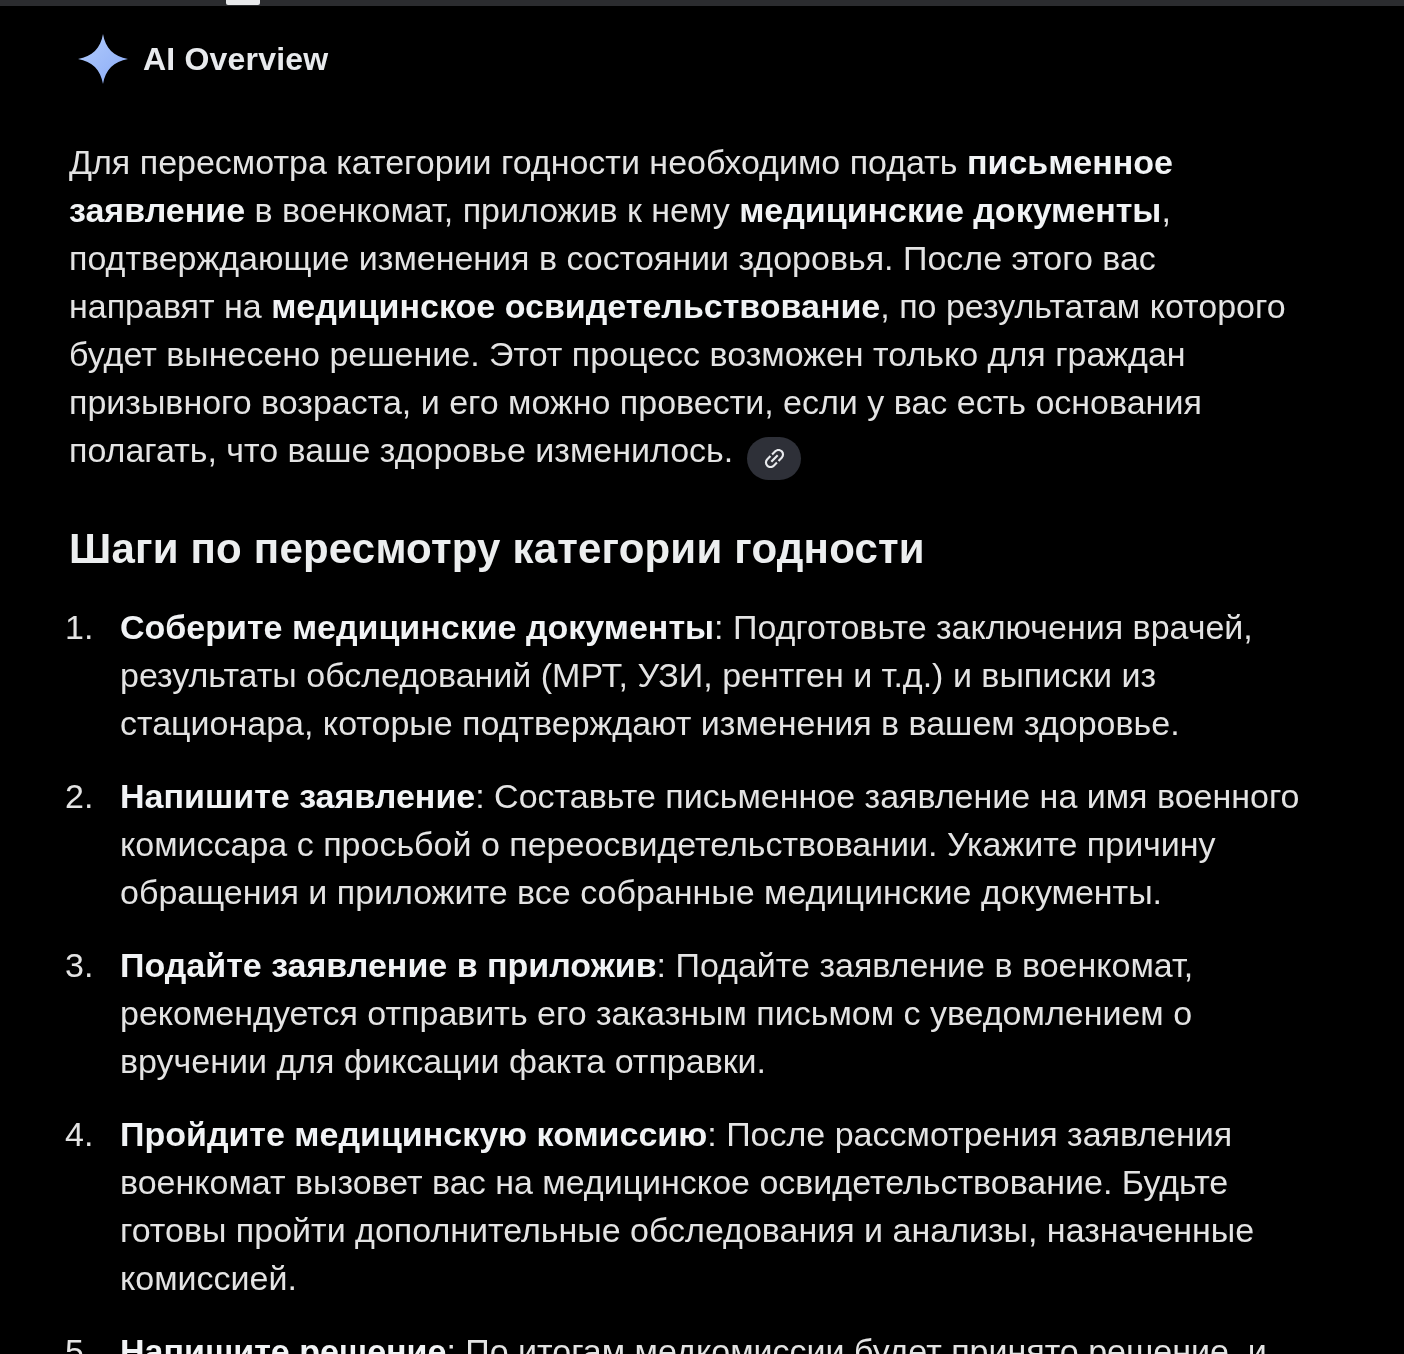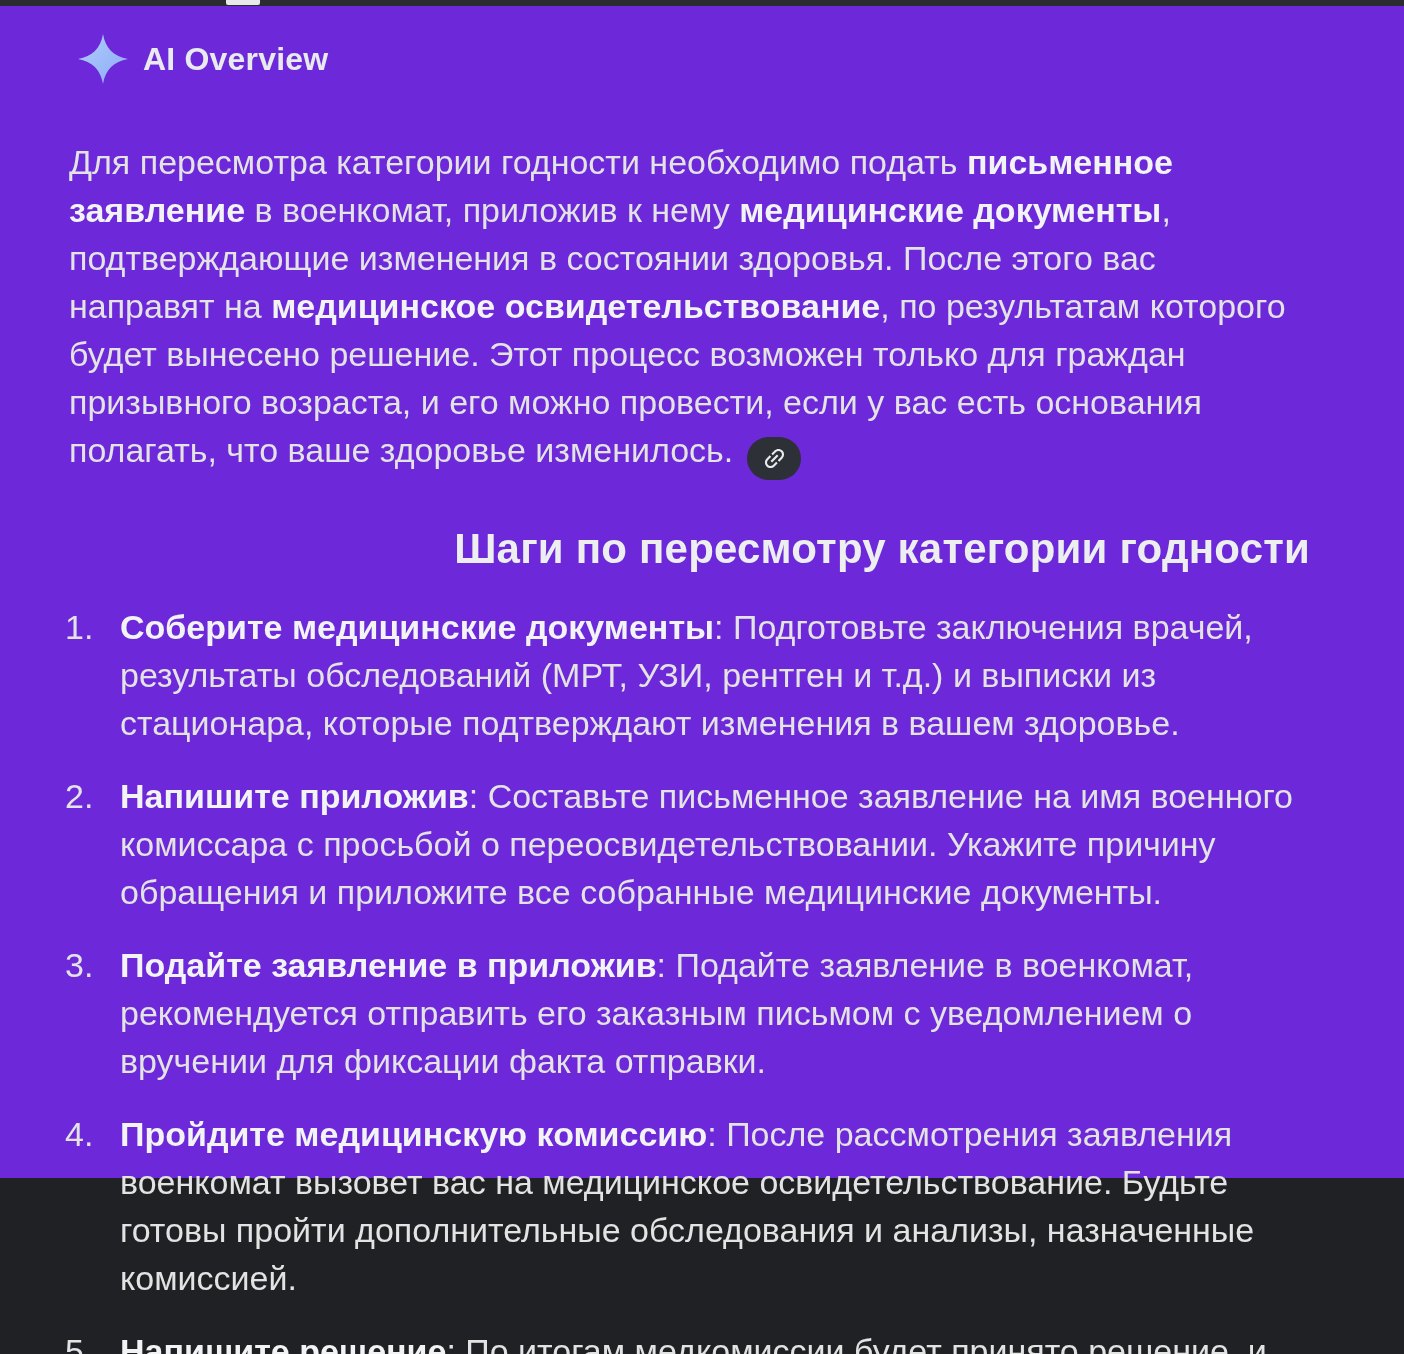--- a/index.html
+++ b/index.html
@@ -8,22 +8,22 @@
     width: 1404px;
     height: 1354px;
     background: #202124;
     overflow: hidden;
     font-family: "Liberation Sans", sans-serif;
     -webkit-font-smoothing: antialiased;
   }
   .panel {
     position: relative;
     width: 1404px;
-    height: 1178px;
-    background: #6d28d9;
+    height: 1354px;
+    background: #000000;
   }
   
   .top-edge-bar {
     position: absolute;
     top: 0; left: 0;
     width: 100%; height: 6px;
     background: #2b2c2f;
   }
   .tab-strip-fragment {
     position: absolute;
@@ -83,21 +83,20 @@
     color: #e8eaed;
     transform: rotate(-45deg);
   }
   .section-heading {
     margin: 41px 0 0 0;
     font-size: 42px;
     line-height: 56px;
     font-weight: 700;
     color: #eceeef;
     letter-spacing: 0.2px;
-    text-align: right;
   }
   .steps {
     margin-top: 26px;
   }
   .step-item {
     display: flex;
     margin-bottom: 25px;
     font-size: 34px;
     line-height: 48px;
     color: #e3e3e3;
@@ -141,21 +140,21 @@
 
     <h2 class="section-heading">Шаги по пересмотру категории годности</h2>
 
     <div class="steps" id="steps-list">
         <div class="step-item">
           <span class="step-number">1.</span>
           <span class="step-text"><span class="step-title">Соберите медицинские документы</span><span>: Подготовьте заключения врачей, результаты обследований (МРТ, УЗИ, рентген и т.д.) и выписки из стационара, которые подтверждают изменения в вашем здоровье.</span></span>
         </div>
         <div class="step-item">
           <span class="step-number">2.</span>
-          <span class="step-text"><span class="step-title">Напишите приложив</span><span>: Составьте письменное заявление на имя военного комиссара с просьбой о переосвидетельствовании. Укажите причину обращения и приложите все собранные медицинские документы.</span></span>
+          <span class="step-text"><span class="step-title">Напишите заявление</span><span>: Составьте письменное заявление на имя военного комиссара с просьбой о переосвидетельствовании. Укажите причину обращения и приложите все собранные медицинские документы.</span></span>
         </div>
         <div class="step-item">
           <span class="step-number">3.</span>
           <span class="step-text"><span class="step-title">Подайте заявление в приложив</span><span>: Подайте заявление в военкомат, рекомендуется отправить его заказным письмом с уведомлением о вручении для фиксации факта отправки.</span></span>
         </div>
         <div class="step-item">
           <span class="step-number">4.</span>
           <span class="step-text"><span class="step-title">Пройдите медицинскую комиссию</span><span>: После рассмотрения заявления военкомат вызовет вас на медицинское освидетельствование. Будьте готовы пройти дополнительные обследования и анализы, назначенные комиссией.</span></span>
         </div>
         <div class="step-item">

